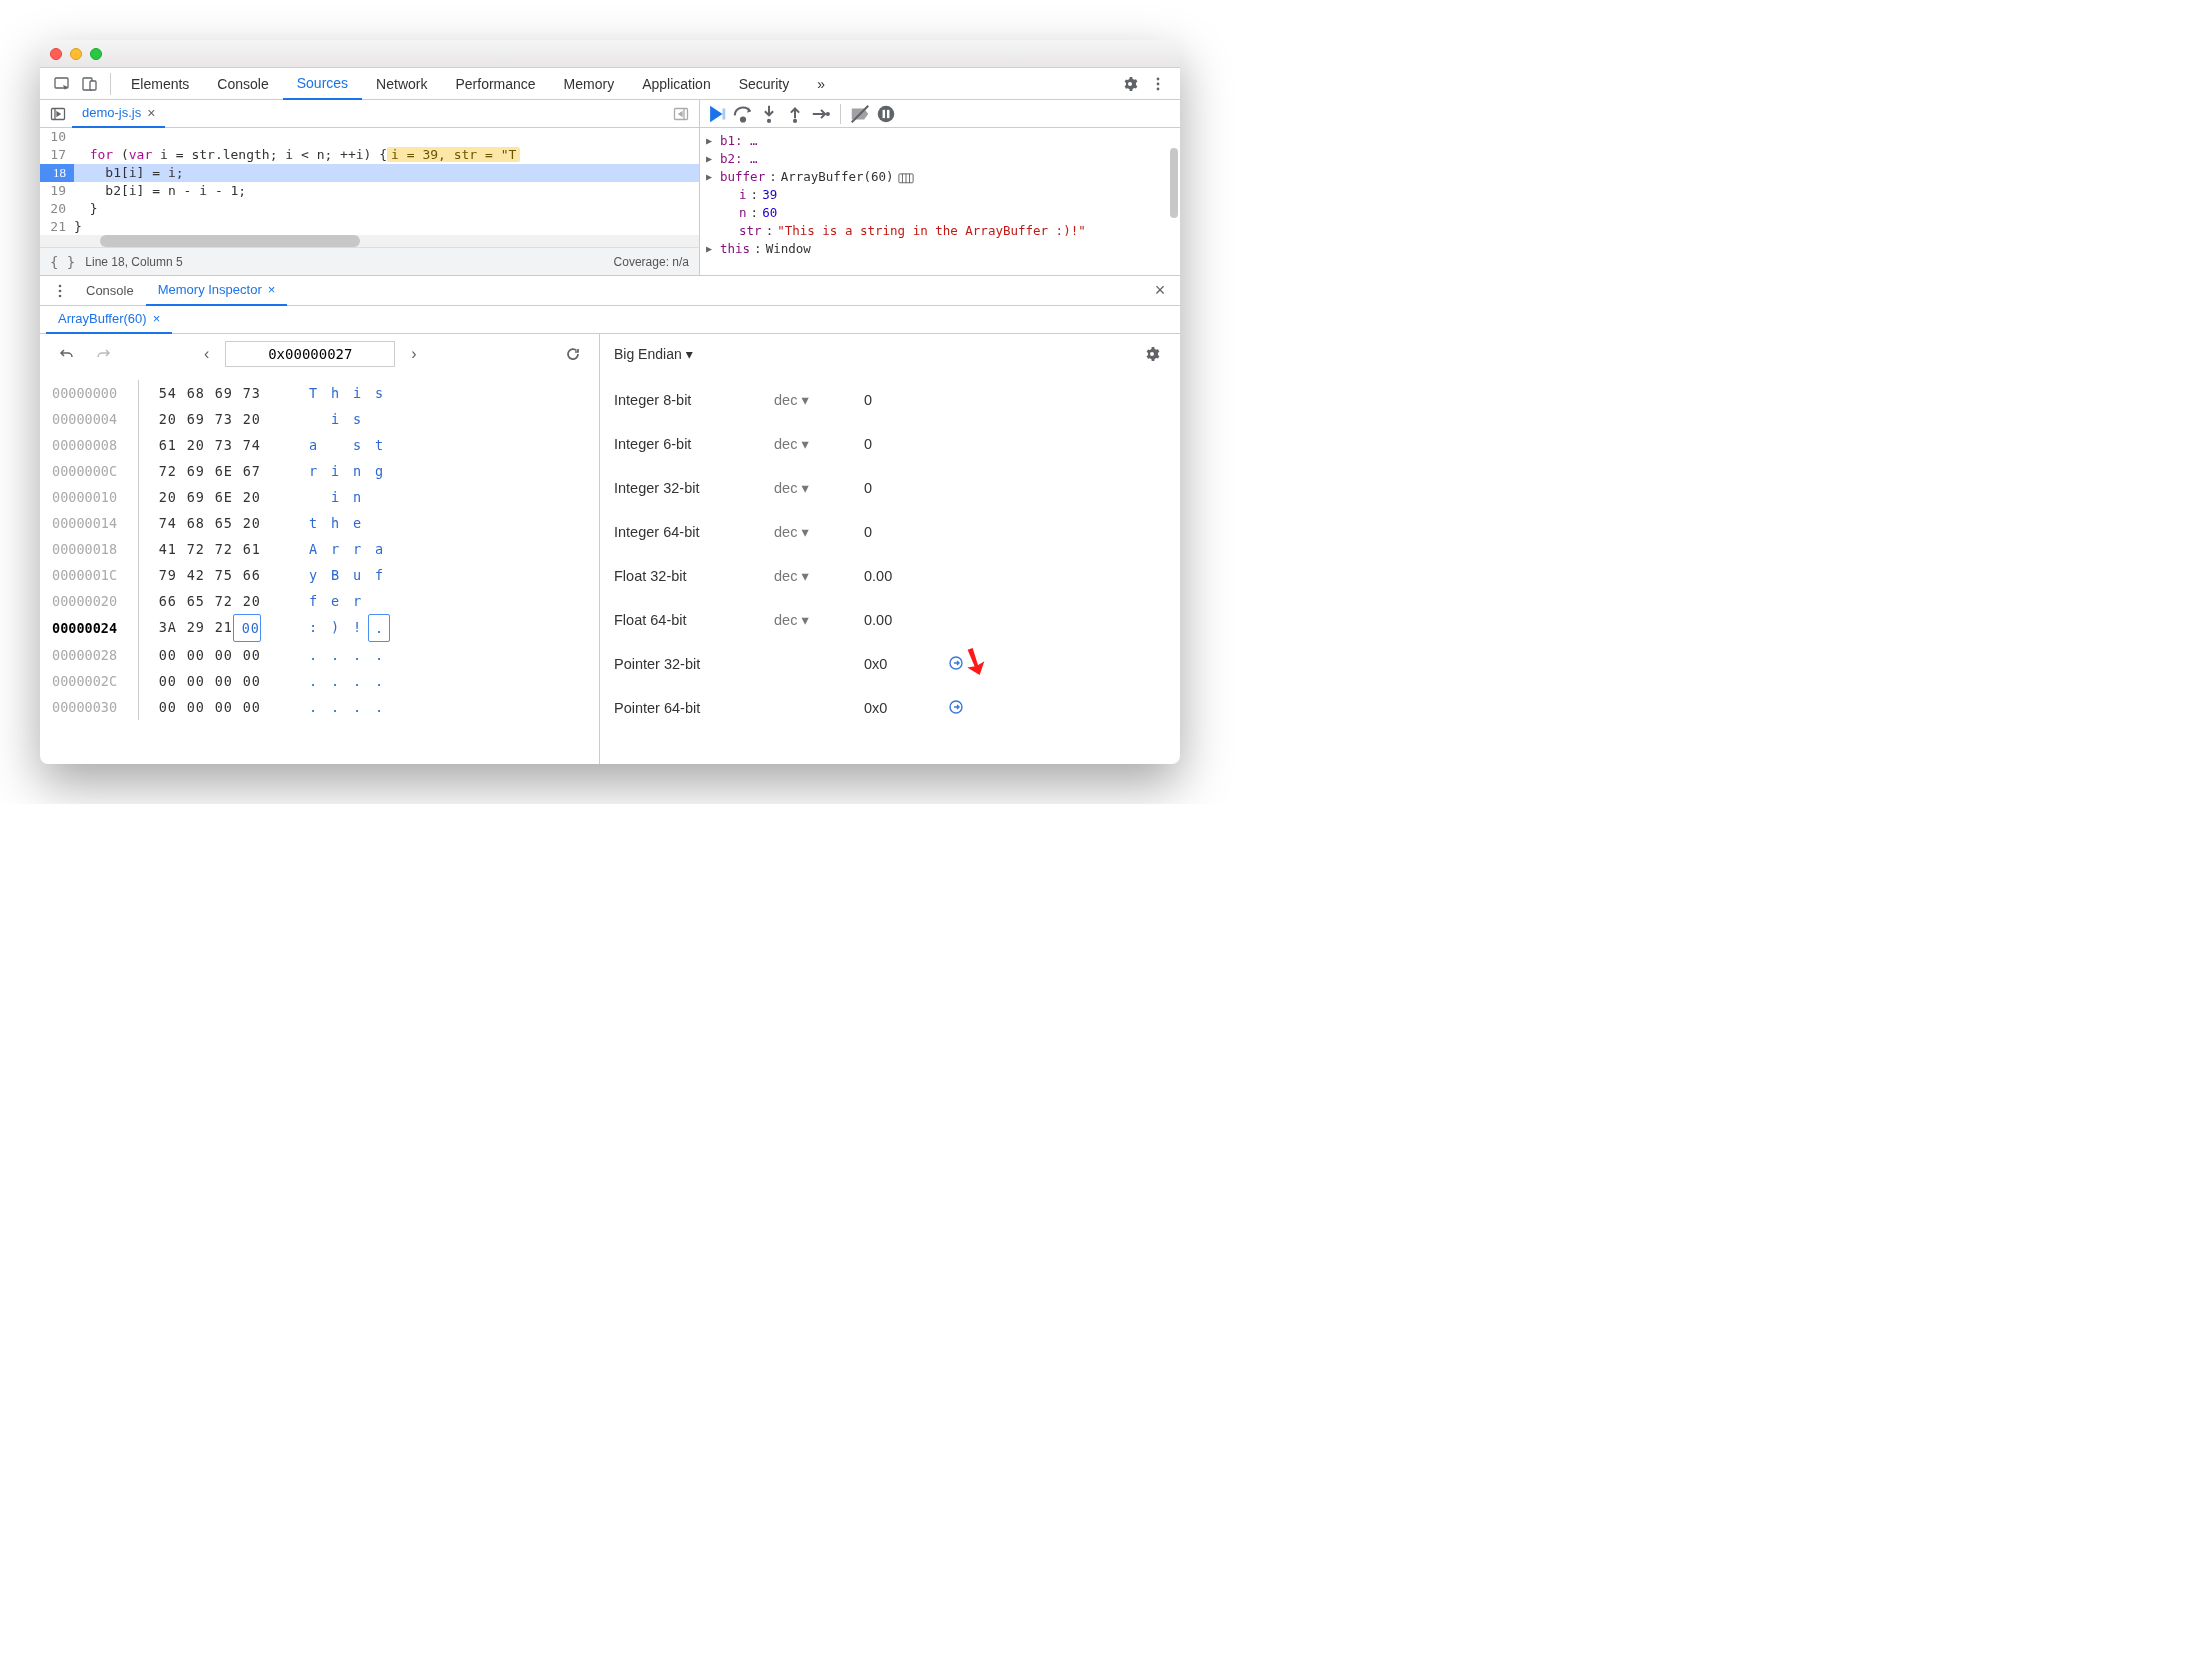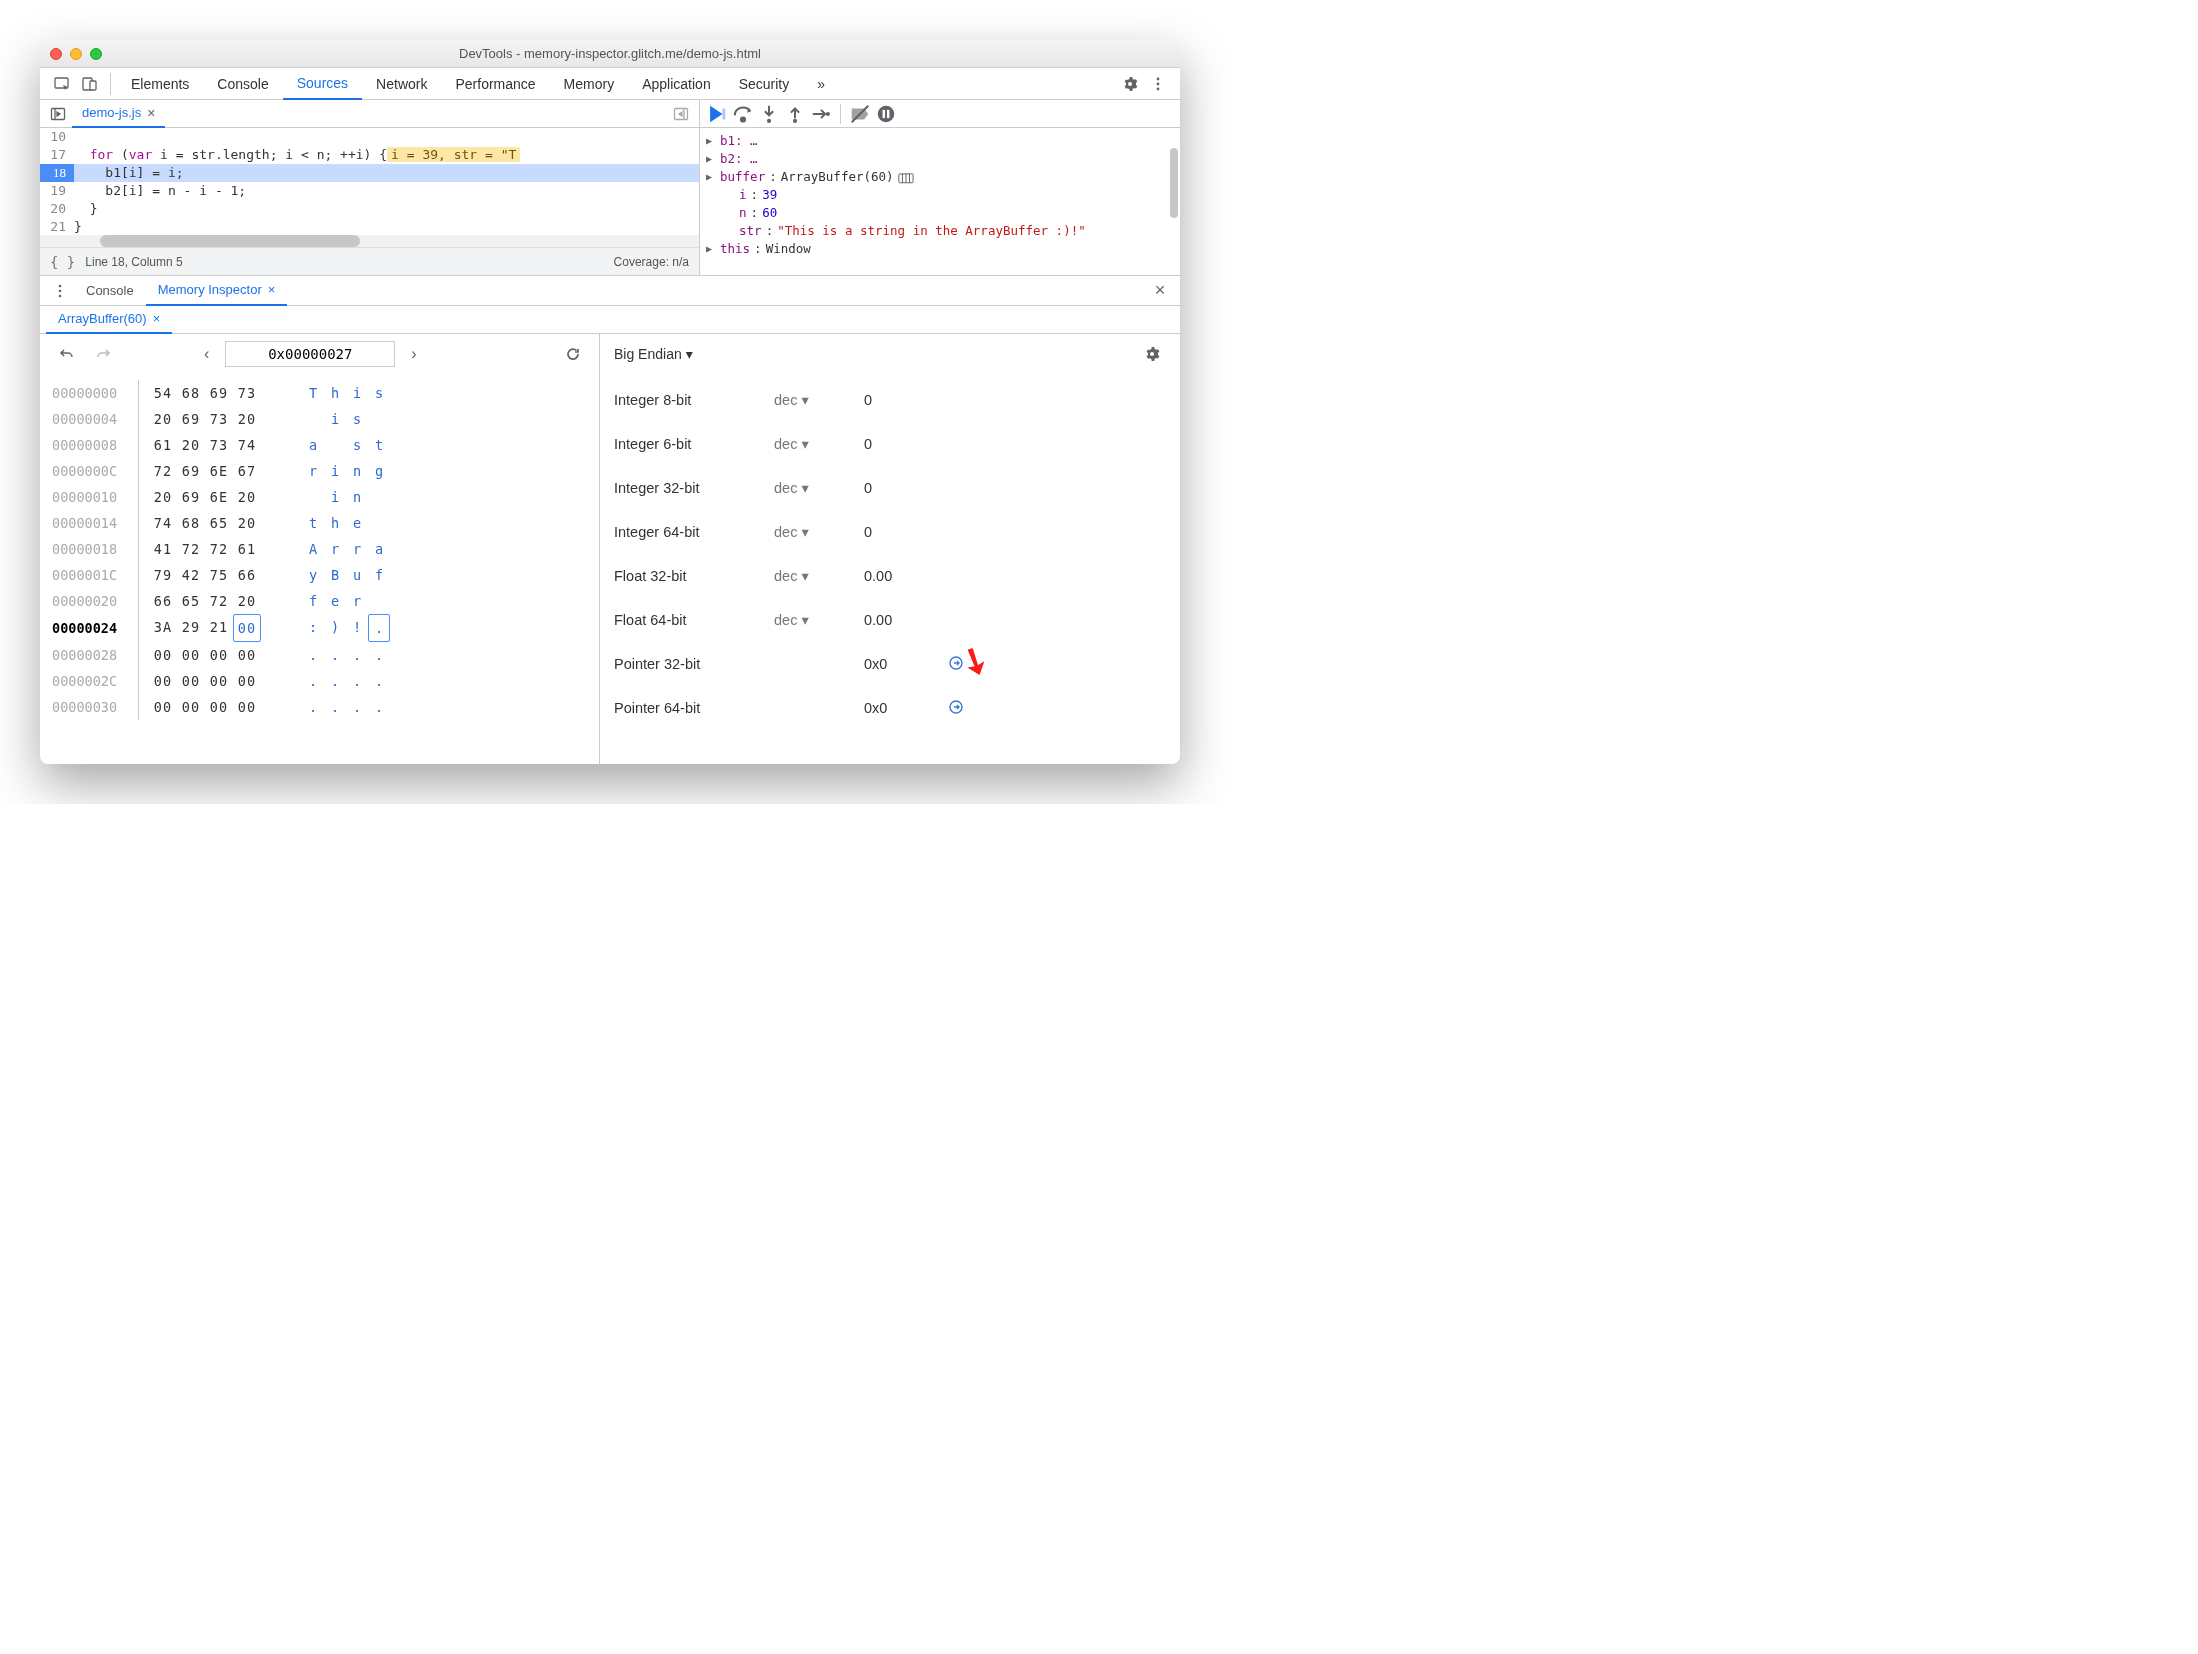--- a/index.html
+++ b/index.html
@@ -90,21 +90,21 @@
   
   .mi-split{display:flex;height:430px;}
   .mi-left{flex:0 0 560px;border-right:1px solid #ccc;display:flex;flex-direction:column;}
   .mi-topbar{height:40px;display:flex;align-items:center;padding:0 12px;gap:10px;}
   .addrinput{width:170px;height:26px;border:1px solid #ccc;text-align:center;font-family:Menlo,monospace;font-size:14px;}
   .hex-table{font-family:Menlo,Consolas,monospace;font-size:13.5px;padding:6px 12px;line-height:26px;}
   .hexrow{display:flex;align-items:center;}
   .hoff{width:86px;color:#aaa;}
   .hexrow.cur .hoff{color:#000;font-weight:bold;}
   .hbytes{display:flex;gap:0;border-left:1px solid #ccc;padding-left:10px;width:150px;}
-  .hb{width:28px;text-align:center;letter-spacing:1px;}
+  .hb{width:28px;text-align:right;letter-spacing:1px;}
   .hascii{display:flex;gap:0;padding-left:14px;}
   .ha{width:22px;text-align:center;color:#2e6ad1;}
   .ha.dot{color:#2e6ad1;}
   .selbyte{border:1.5px solid #4a8df6;border-radius:2px;color:#2e6ad1;}
   .selascii{border:1.5px solid #4a8df6;border-radius:2px;}
   .mi-right{flex:1;display:flex;flex-direction:column;position:relative;}
   .mi-rtop{height:40px;display:flex;align-items:center;padding:0 14px;justify-content:space-between;}
   .endian{display:flex;align-items:center;gap:4px;font-size:14px;cursor:pointer;}
   .typelist{padding:4px 14px;}
   .typerow{display:flex;align-items:center;height:44px;font-size:14.5px;}
@@ -119,21 +119,20 @@
 <body>
 
 <div class="window">
 
   <div class="titlebar">
     <div class="traffic">
       <div class="tl r"></div>
       <div class="tl y"></div>
       <div class="tl g"></div>
     </div>
-    <div class="title">DevTools - memory-inspector.glitch.me/demo-js.html</div>
   </div>
 
   <div class="maintabs">
     <div class="iconbtn">
       <svg viewBox="0 0 16 16" fill="none" stroke="currentColor" stroke-width="1.3">
           <rect x="1" y="2" width="13" height="10" rx="1"></rect>
           <path d="M9 9l5 5M9 9l2 5 1-2 2-1z" fill="currentColor" stroke="none"></path>
         </svg>
     </div>
     <div class="iconbtn">

